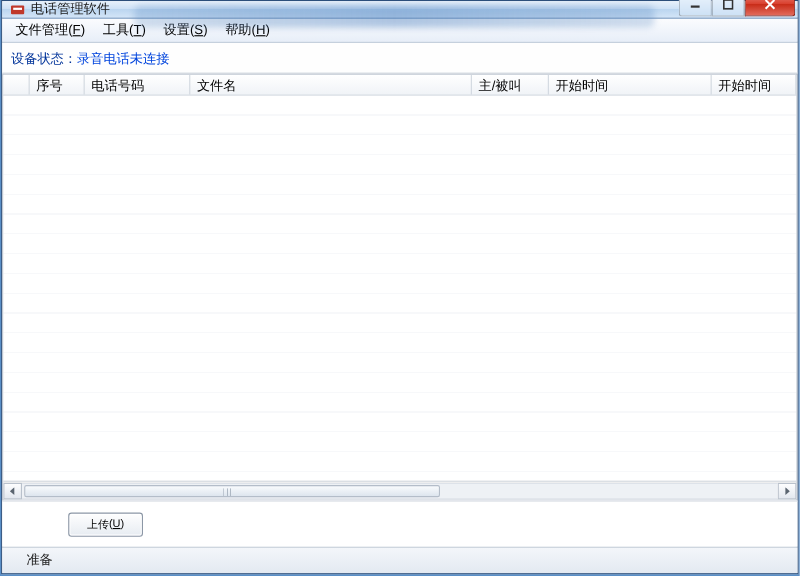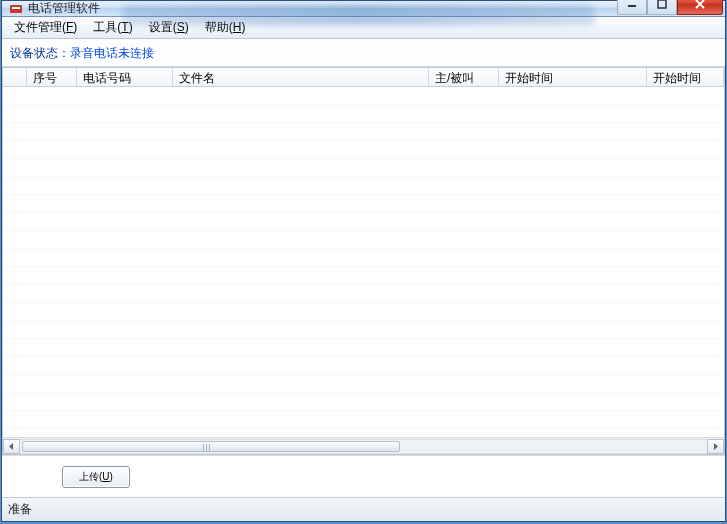--- a/index.html
+++ b/index.html
@@ -141,21 +141,21 @@
   }
   .btn u { text-decoration: underline; }
   .btn-right { margin-left: auto; border-radius: 3px 0 0 3px; border-right: none; }
 
   
   .statusbar {
     height: 24px;
     background: linear-gradient(to bottom, #f3f6fa, #e3e9f1);
     border-top: 1px solid #c3ccd7;
     display: flex; align-items: center;
-    padding-left: 6px;
+    padding-left: 22px;
     color: #222;
   }
 </style>
 </head>
 <body>
 
 <div class="window">
 
   <div class="titlebar">
     <span class="icon">

